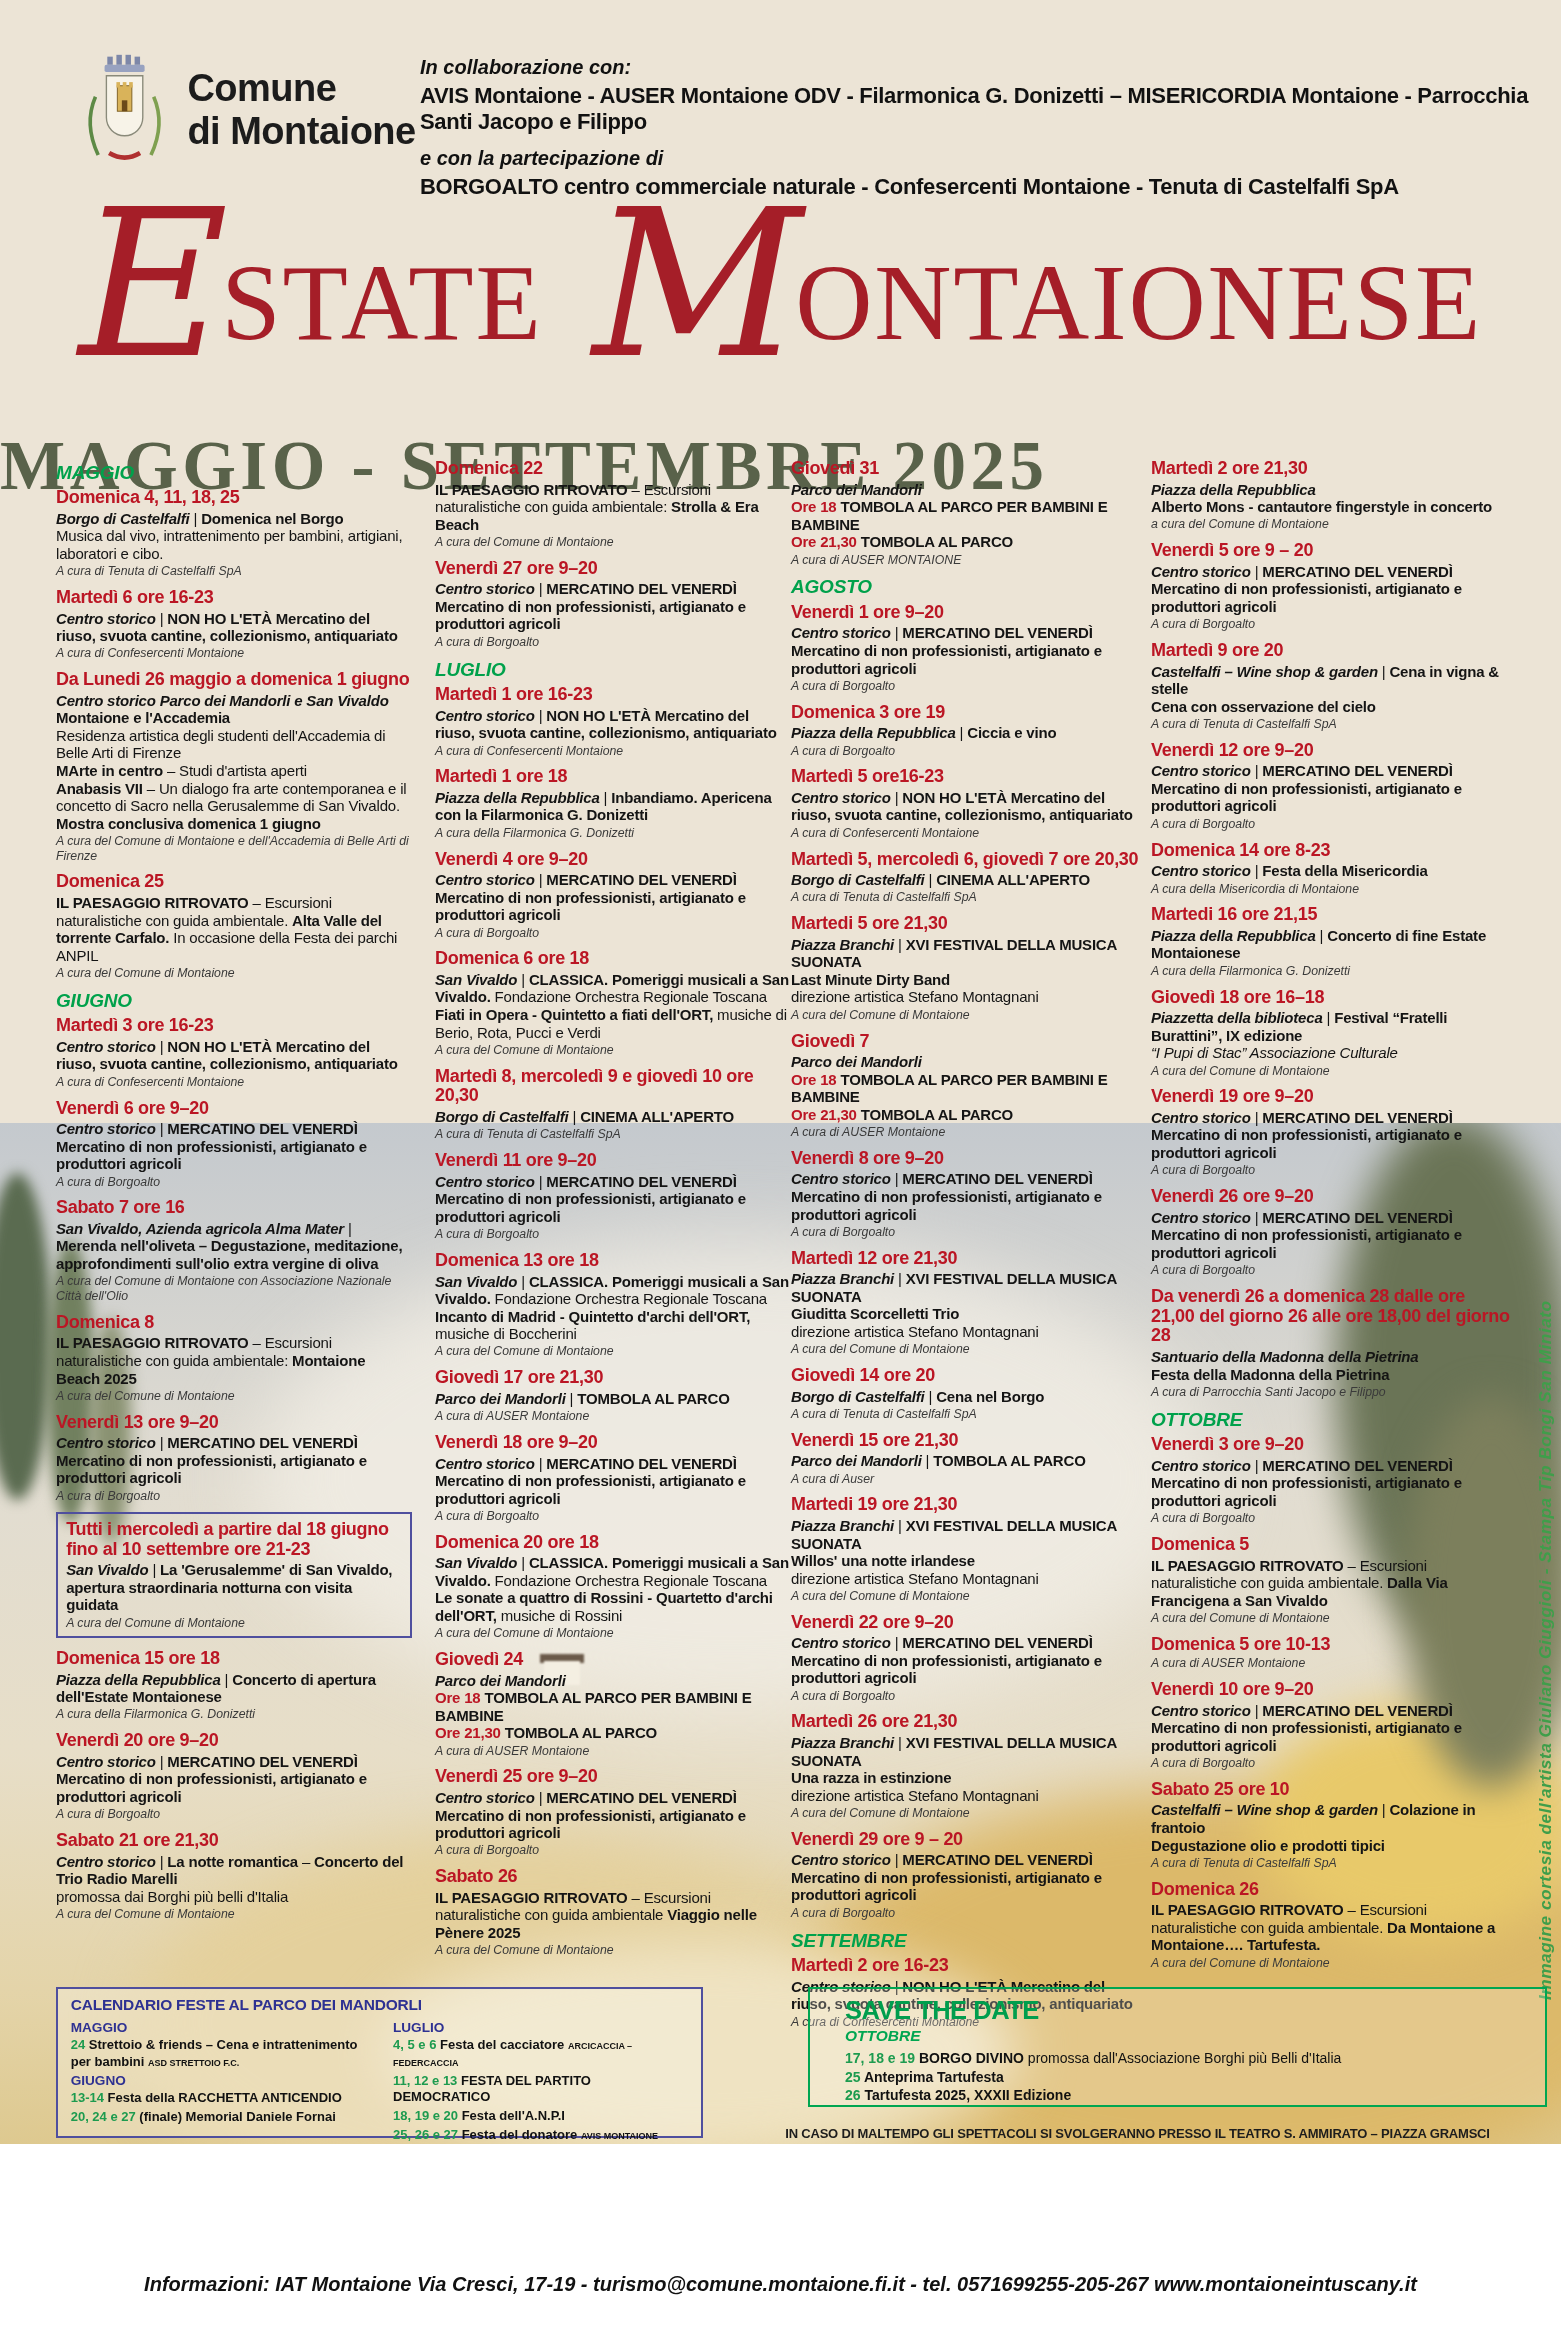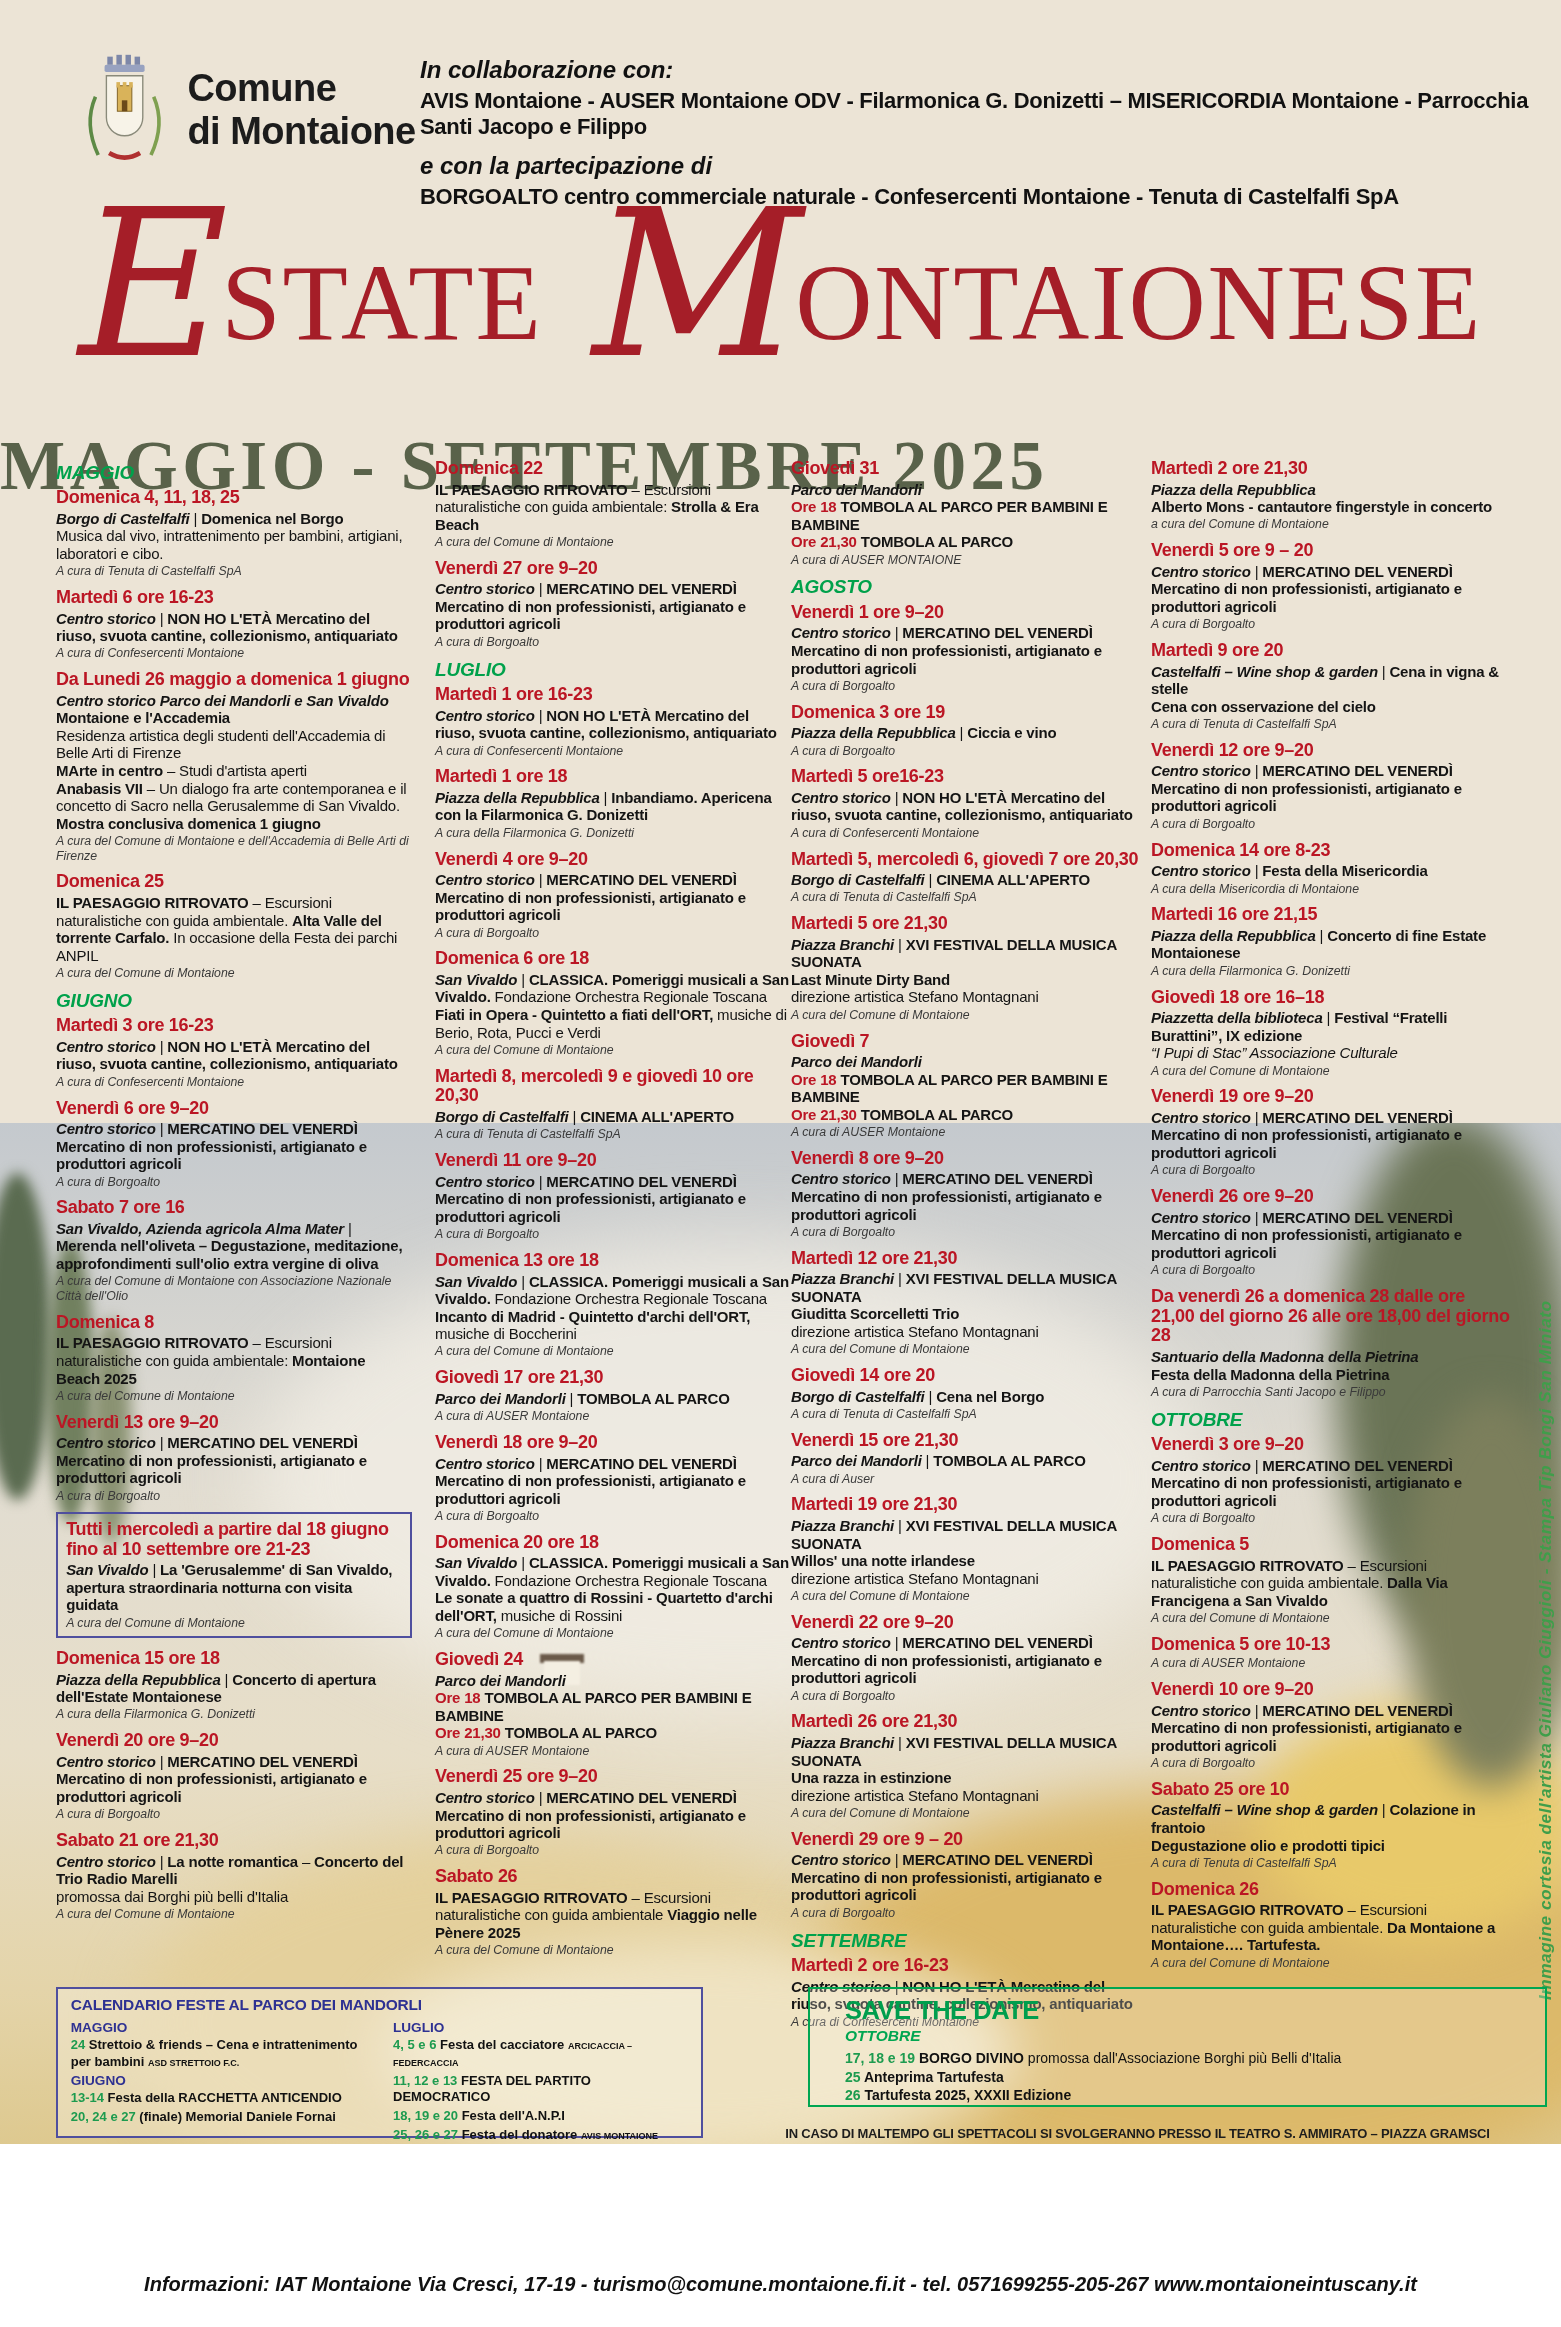--- a/index.html
+++ b/index.html
@@ -3,21 +3,21 @@
 <meta charset="utf-8">
 <style>
   html,body{margin:0;padding:0;}
   body{width:1561px;height:2327px;position:relative;font-family:"Liberation Sans",sans-serif;background:#ece4d6;overflow:hidden;}
   .page{position:absolute;inset:0;}
 
   
   .hdr-comune{position:absolute;left:80px;top:53px;display:flex;align-items:center;gap:16.4px;}
   .comune-name{font-weight:bold;color:#1c1c1c;font-size:38px;line-height:1.12;letter-spacing:-0.5px;}
   .collab{position:absolute;left:420px;top:56px;color:#111;}
-  .collab .lbl{font-style:italic;font-weight:bold;font-size:24px;margin-bottom:3.6px;}
+  .collab .lbl{font-style:italic;font-weight:bold;font-size:20px;margin-bottom:3.6px;}
   .collab .orgs{font-weight:bold;font-size:22px;letter-spacing:-0.3px;margin-bottom:12.7px;}
 
   
   .title-wrap{position:absolute;left:0;top:182px;width:1561px;text-align:center;color:#a51e28;}
   .t-init{font-family:"DejaVu Serif",serif;font-style:italic;font-size:205px;line-height:1;vertical-align:-16.4px;letter-spacing:-7.3px;}
   .t-rest{font-family:"Liberation Serif",serif;font-size:107px;letter-spacing:1.8px;line-height:1;}
   .t-sp{display:inline-block;width:50px;}
   .subtitle{position:absolute;left:0;top:427px;width:1561px;font-family:"Liberation Serif",serif;font-weight:bold;font-size:69px;color:#59624a;letter-spacing:4.5px;}
 
   

